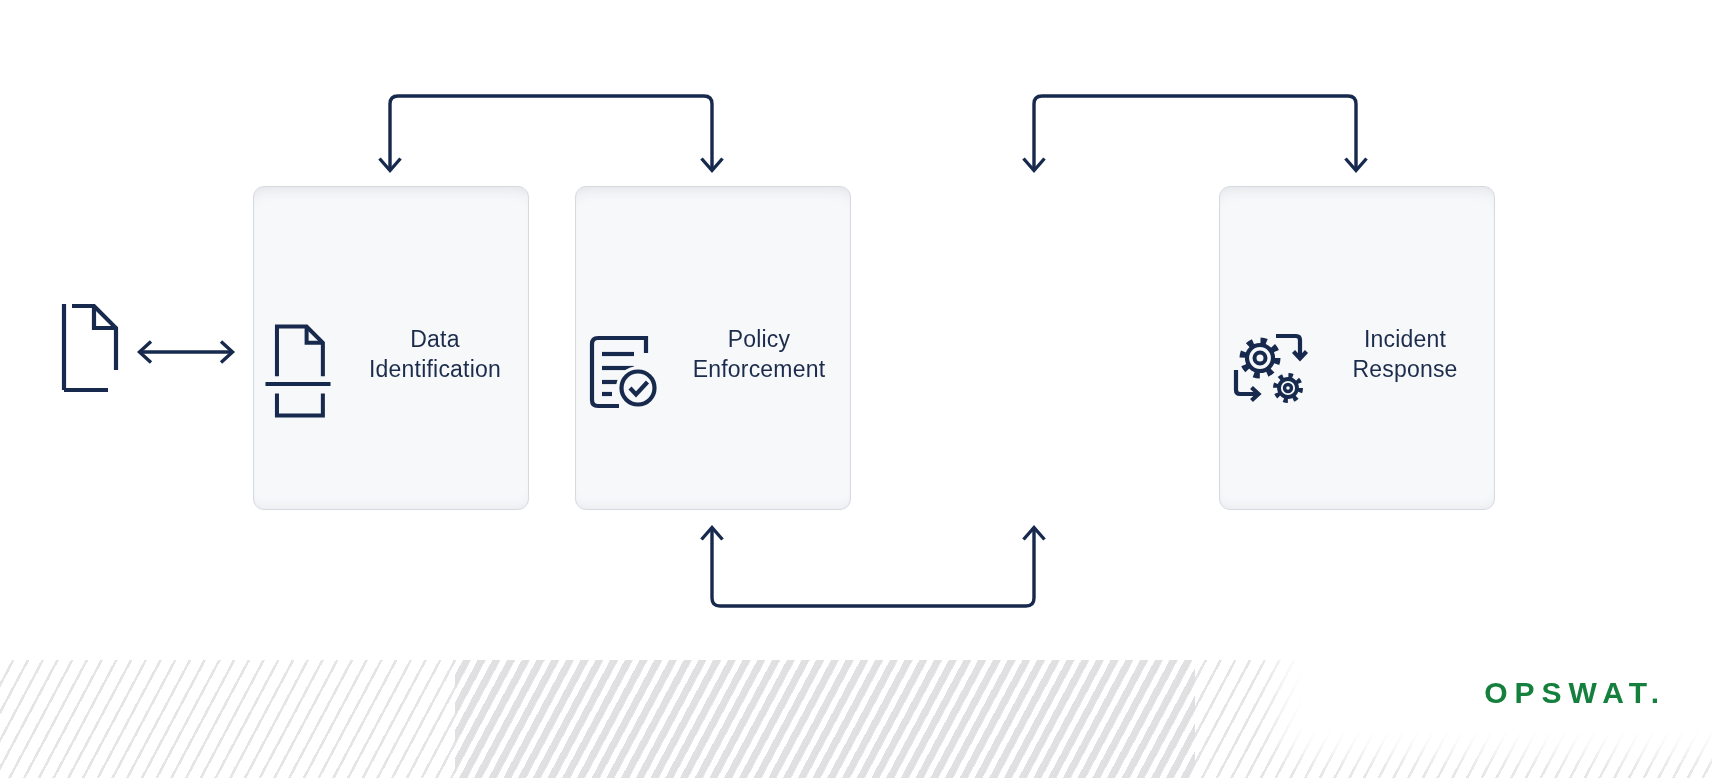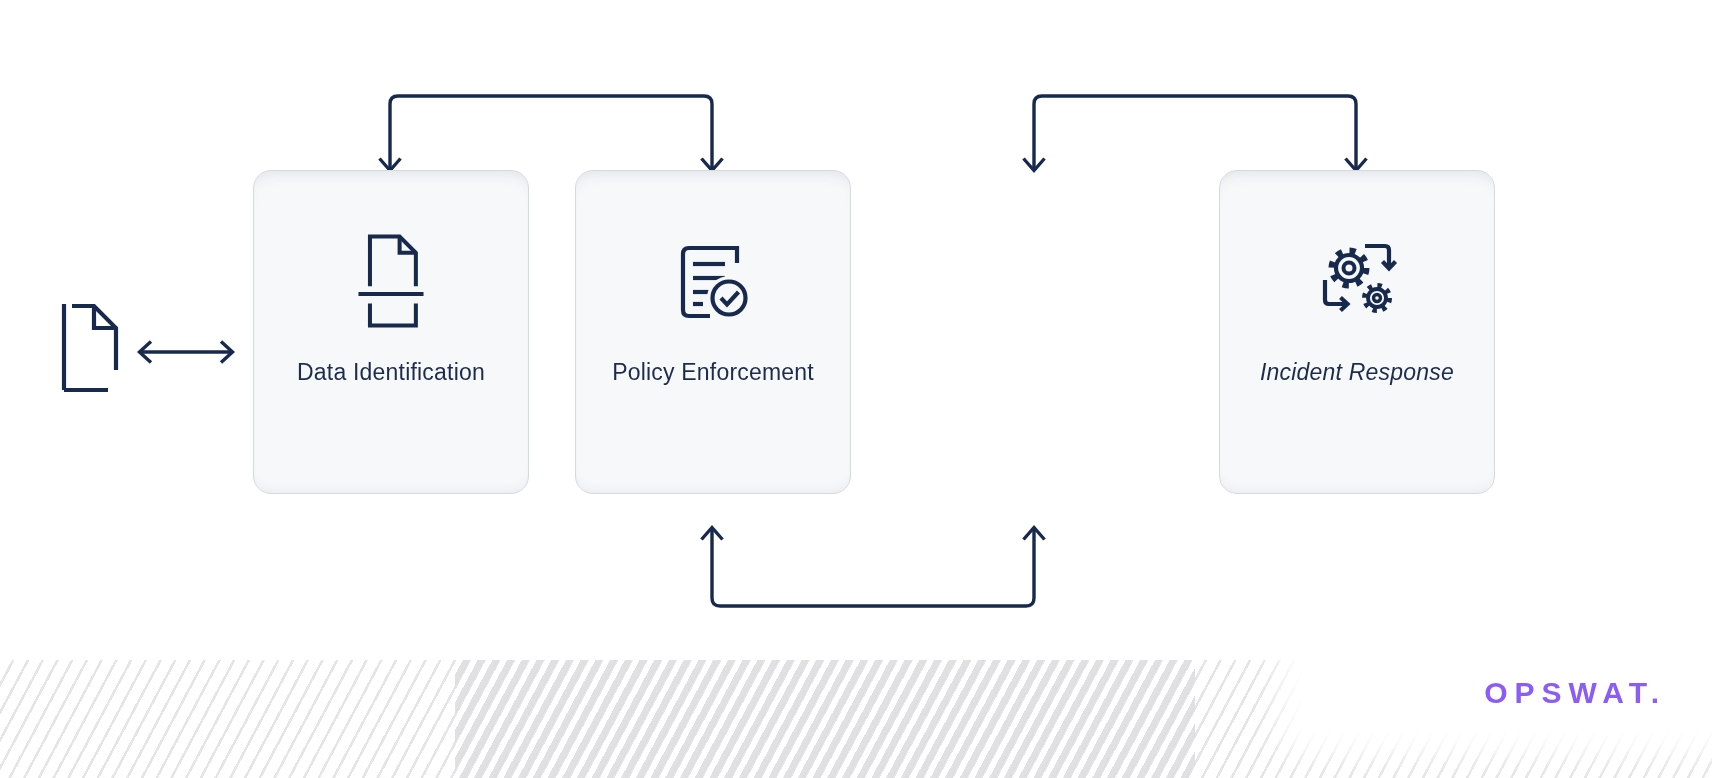--- a/index.html
+++ b/index.html
@@ -5,39 +5,39 @@
   html,body{margin:0;padding:0;background:#ffffff;}
   .canvas{
     position:relative;width:1712px;height:778px;overflow:hidden;background:#ffffff;
     font-family:"Liberation Sans", sans-serif;
   }
   svg{display:block;}
   .stroke{stroke:#17294d;fill:none;stroke-width:4.2;stroke-linecap:butt;stroke-linejoin:miter;}
   .connectors{position:absolute;left:0;top:0;}
   .connectors path, .connectors line{stroke:#17294d;fill:none;stroke-width:3.4;}
   .card{
-    position:absolute;top:170px;width:274px;height:322px;border-radius:18px;
+    position:absolute;top:186px;width:274px;height:322px;border-radius:11px;
     border:1px solid #d5d9e0;background:#f7f8fa;
     box-shadow: inset 0 12px 16px -12px rgba(40,50,70,.14), inset 0 -10px 14px -11px rgba(40,50,70,.10);
-    display:flex;flex-direction:column;align-items:center;
+    display:flex;flex-direction:row;align-items:center;
   }
-  .card-1{left:253px;} .card-2{left:575px;} .card-3{left:897px;} .card-4{left:1219px;font-style:italic;}
+  .card-1{left:253px;} .card-2{left:575px;} .card-3{left:897px;} .card-4{left:1219px;}
   .icon-box{height:126px;margin-top:48px;display:flex;align-items:center;justify-content:center;}
   .card-label{
     margin-top:12px;text-align:center;color:#1c2c4c;font-size:23px;line-height:30px;
     letter-spacing:.2px;
   }
   .card-label div:empty{display:none;}
   .left-doc{position:absolute;left:60px;top:302px;}
   .logo-patch{
     position:absolute;right:0;top:636px;width:410px;height:96px;background:#ffffff;
     box-shadow:0 0 28px 22px #ffffff;
   }
   .logo{
-    position:absolute;right:46px;top:676px;color:#8b5cf6;font-size:30px;font-weight:700;
+    position:absolute;right:46px;top:676px;color:#15803d;font-size:30px;font-weight:700;
     letter-spacing:7px;white-space:nowrap;margin-left:44px;
   }
   .stripes{
     position:absolute;left:0;right:0;top:660px;bottom:0;
     background:repeating-linear-gradient(118deg,rgba(0,0,0,0) 0 10.5px,#e5e5e7 10.5px 13px);
   }
   .stripes-heavy{
     position:absolute;left:455px;width:740px;top:660px;bottom:0;
     background:repeating-linear-gradient(118deg,rgba(0,0,0,0) 0 7px,#dddddf 7px 13px);
     opacity:.9;

